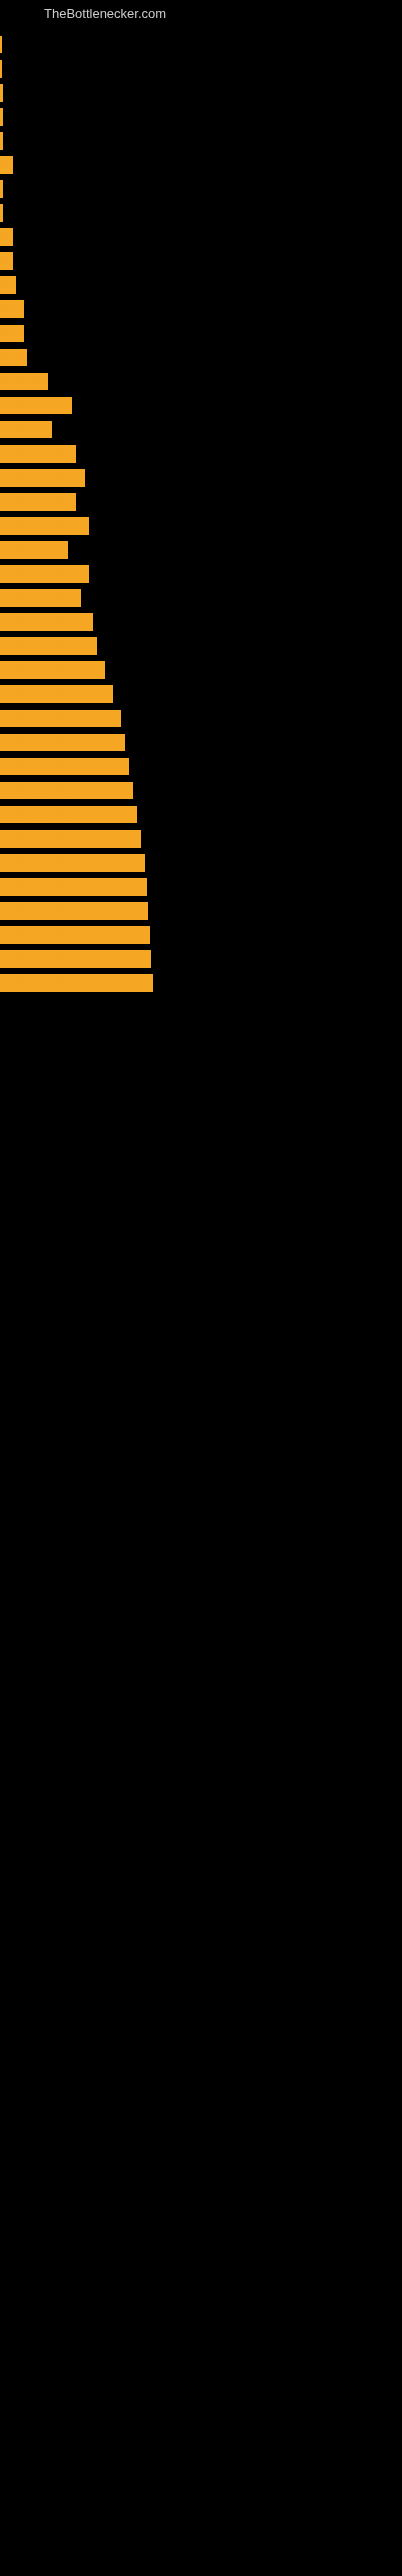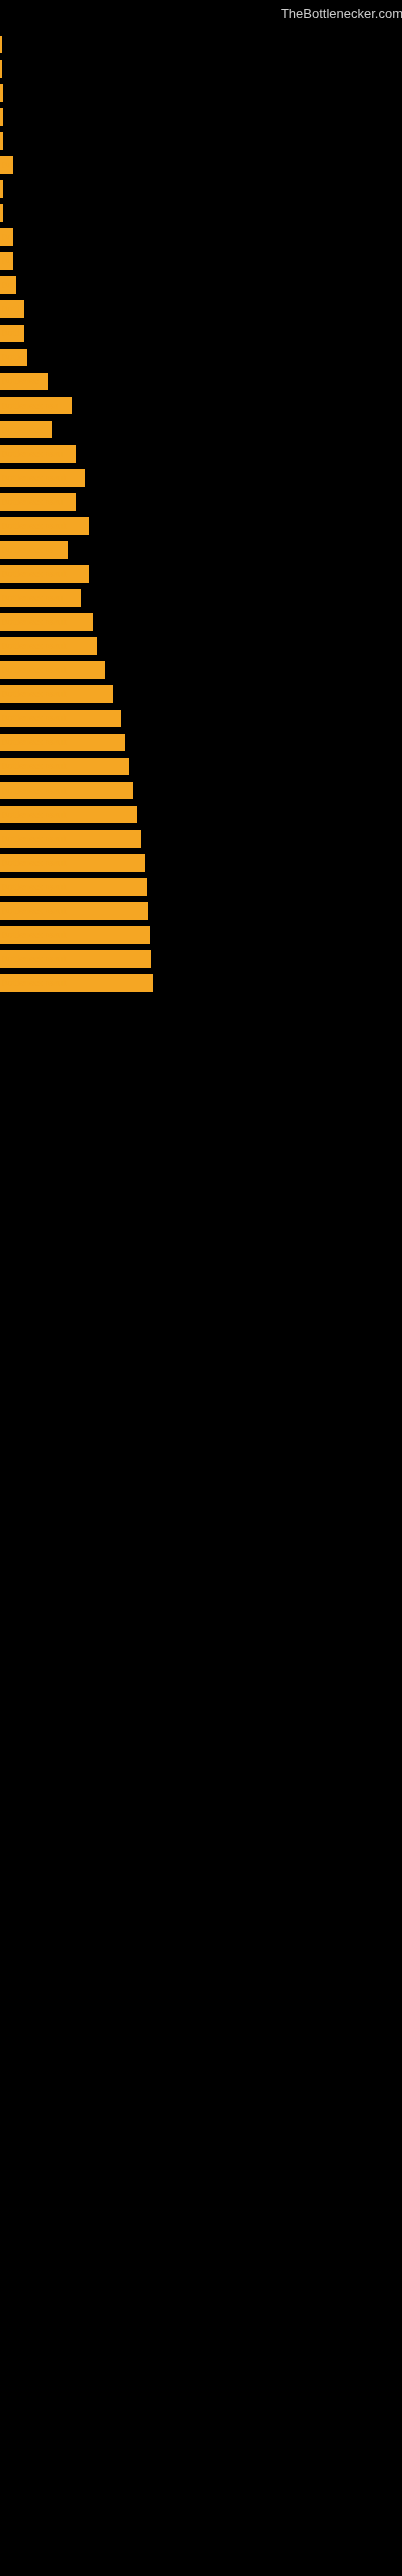--- a/index.html
+++ b/index.html
@@ -18,22 +18,23 @@
     .page-container {
       width: 403px;
       min-height: 2576px;
       background-color: #000000;
       position: relative;
     }
 
     .site-title {
       color: #cccccc;
       font-size: 13px;
-      text-align: right;
+      text-align: left;
       padding: 6.4px 0 3.2px 0;
+      margin-left: 44px;
     }
 
     .bars-container {
       padding: 8px 0 0 0;
     }
 
     .bar-row {
       display: flex;
       align-items: center;
       margin-bottom: 0px;

